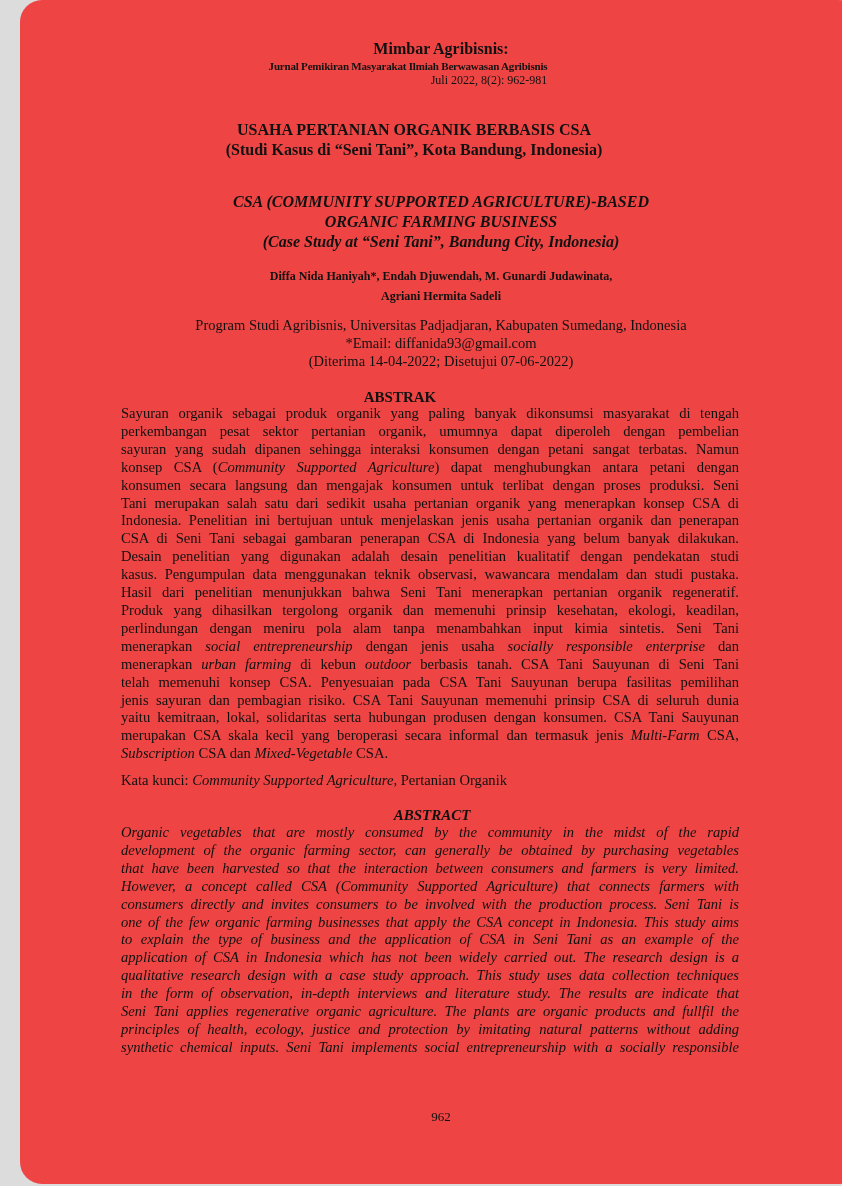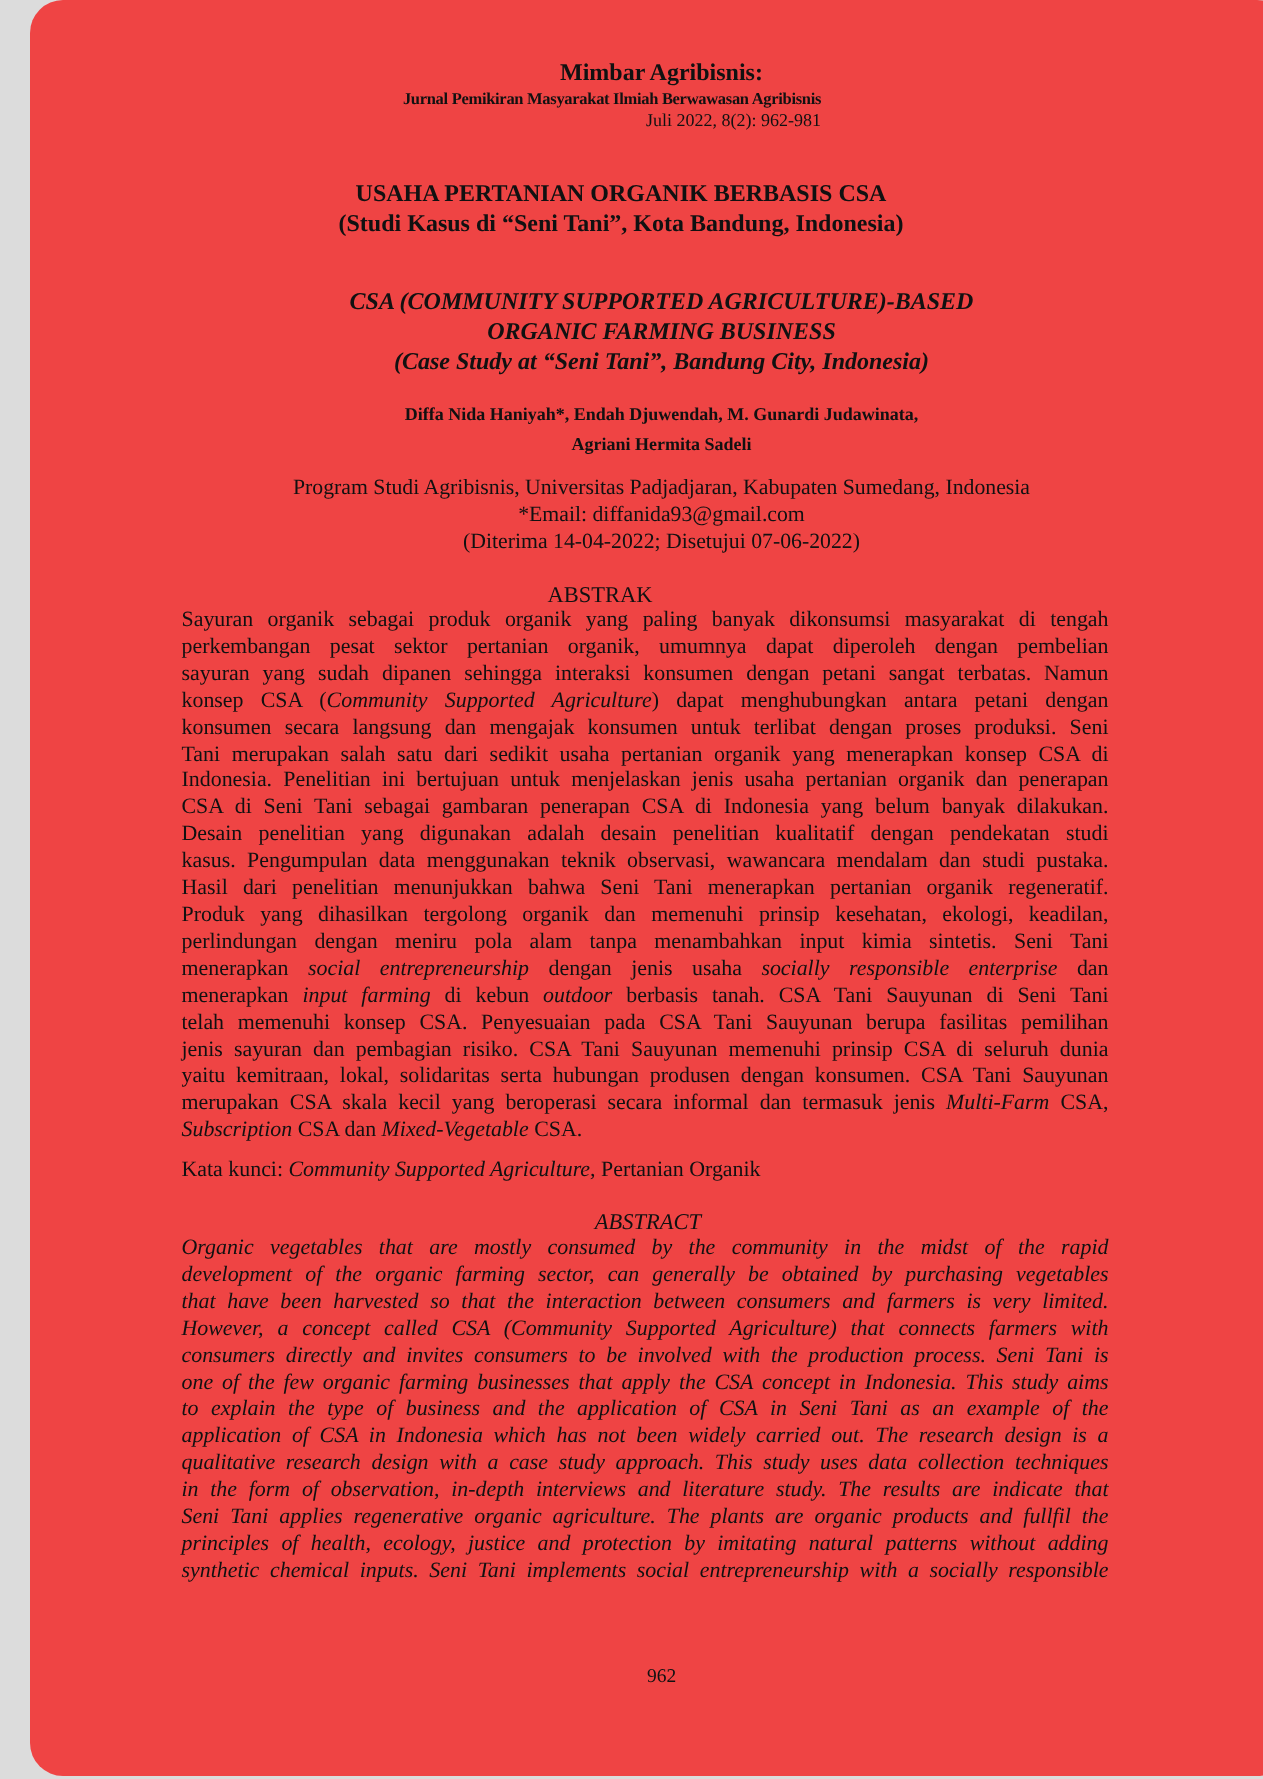--- a/index.html
+++ b/index.html
@@ -44,21 +44,21 @@
   .authors {
     position: absolute; top: 266px; left: 0; width: 842px;
     font-weight: bold; font-size: 12px; line-height: 20px;
   }
   .affil {
     position: absolute; top: 316px; left: 0; width: 842px;
     font-size: 14.5px; line-height: 18px;
   }
   .section-head {
     position: absolute; left: 0; width: 760px;
-    font-weight: normal; font-size: 15px; line-height: 17px;
+    font-weight: bold; font-size: 15px; line-height: 17px;
   }
   .abstrak-head { top: 389px; }
   .abstract-head { top: 807px; font-style: italic; padding-left: 32px; }
   .body-text {
     position: absolute; left: 101px; width: 618px;
     font-size: 14.6px; line-height: 17.9px;
     text-align: justify;
   }
   .body-text span.ln {
     display: block;
@@ -120,21 +120,21 @@
       <span class="ln">konsumen secara langsung dan mengajak konsumen untuk terlibat dengan proses produksi. Seni</span>
       <span class="ln">Tani merupakan salah satu dari sedikit usaha pertanian organik yang menerapkan konsep CSA di</span>
       <span class="ln">Indonesia. Penelitian ini bertujuan untuk menjelaskan jenis usaha pertanian organik dan penerapan</span>
       <span class="ln">CSA di Seni Tani sebagai gambaran penerapan CSA di Indonesia yang belum banyak dilakukan.</span>
       <span class="ln">Desain penelitian yang digunakan adalah desain penelitian kualitatif dengan pendekatan studi</span>
       <span class="ln">kasus. Pengumpulan data menggunakan teknik observasi, wawancara mendalam dan studi pustaka.</span>
       <span class="ln">Hasil dari penelitian menunjukkan bahwa Seni Tani menerapkan pertanian organik regeneratif.</span>
       <span class="ln">Produk yang dihasilkan tergolong organik dan memenuhi prinsip kesehatan, ekologi, keadilan,</span>
       <span class="ln">perlindungan dengan meniru pola alam tanpa menambahkan input kimia sintetis. Seni Tani</span>
       <span class="ln">menerapkan <i>social entrepreneurship</i> dengan jenis usaha <i>socially responsible enterprise</i> dan</span>
-      <span class="ln">menerapkan <i>input farming</i> di kebun <i>outdoor</i> berbasis tanah. CSA Tani Sauyunan di Seni Tani</span>
+      <span class="ln">menerapkan <i>urban farming</i> di kebun <i>outdoor</i> berbasis tanah. CSA Tani Sauyunan di Seni Tani</span>
       <span class="ln">telah memenuhi konsep CSA. Penyesuaian pada CSA Tani Sauyunan berupa fasilitas pemilihan</span>
       <span class="ln">jenis sayuran dan pembagian risiko. CSA Tani Sauyunan memenuhi prinsip CSA di seluruh dunia</span>
       <span class="ln">yaitu kemitraan, lokal, solidaritas serta hubungan produsen dengan konsumen. CSA Tani Sauyunan</span>
       <span class="ln">merupakan CSA skala kecil yang beroperasi secara informal dan termasuk jenis <i>Multi-Farm</i> CSA,</span>
       <span class="ln last"><i>Subscription</i> CSA dan <i>Mixed-Vegetable</i> CSA.</span>
     </div>
 
   <div class="keywords"><span>Kata kunci: </span><i>Community Supported Agriculture,</i><span> Pertanian Organik</span></div>
 
   <div class="section-head abstract-head center">ABSTRACT</div>

